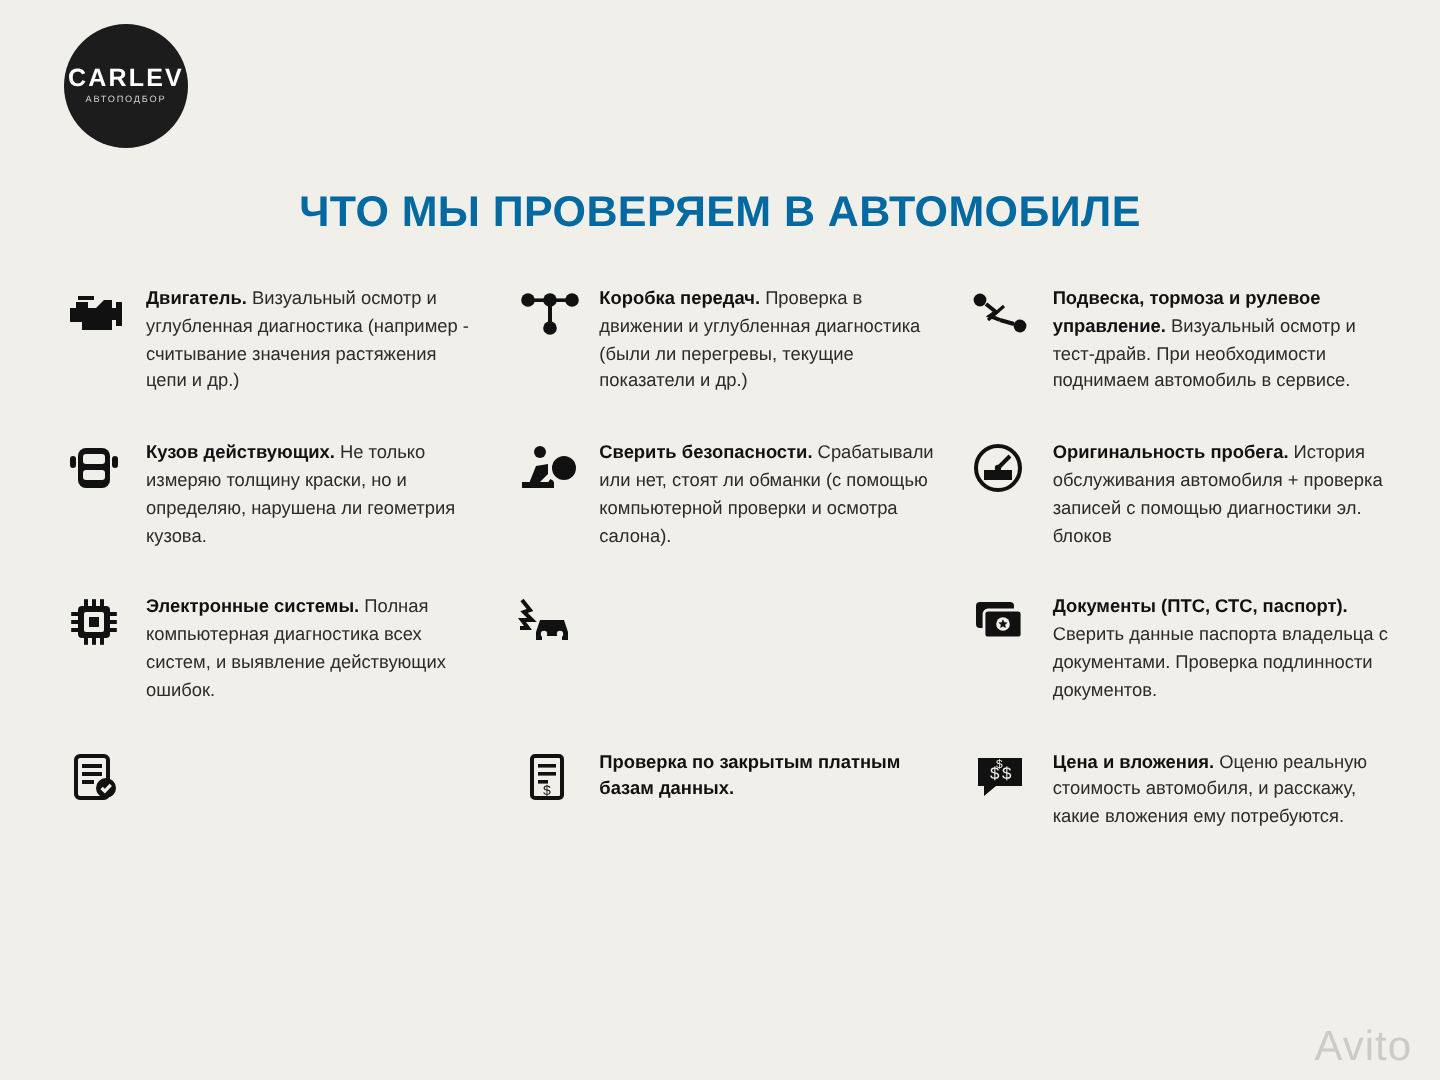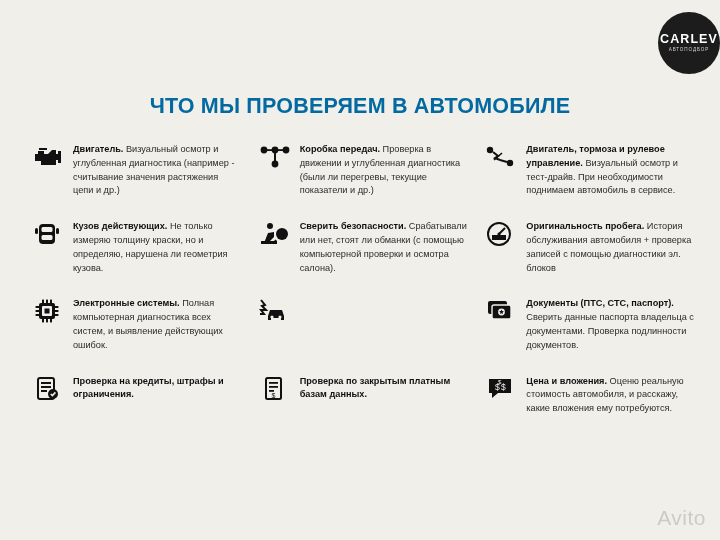--- a/index.html
+++ b/index.html
@@ -17,22 +17,23 @@
   .page {
     width: 720px;
     height: 540px;
     position: relative;
     background: #f1efe9;
   }
 
   
   .logo-wrap {
     display: flex;
-    justify-content: flex-end;
+    justify-content: flex-start;
     padding-top: 12px;
+    padding-left: 32px;
   }
   .logo {
     width: 62px;
     height: 62px;
     border-radius: 50%;
     background: #1c1c1c;
     color: #ffffff;
     display: flex;
     flex-direction: column;
     align-items: center;
@@ -93,21 +94,21 @@
   }
   .txt b {
     color: #111111;
     font-weight: bold;
   }
 
   
   .watermark {
     position: absolute;
     right: 14px;
-    bottom: 10px;
+    bottom: 4px;
     font-size: 21px;
     color: rgba(120,120,120,0.30);
     font-family: "Liberation Sans", sans-serif;
     letter-spacing: 0.5px;
     pointer-events: none;
   }
 </style>
 </head>
 <body>
 
@@ -156,21 +157,21 @@
       <div class="ico">
         <svg width="32" height="26" viewBox="0 0 32 26">
           <circle cx="6" cy="6" r="3.2" fill="#111"></circle>
           <circle cx="26" cy="19" r="3.2" fill="#111"></circle>
           <path d="M9 8 L14 12 L11 14 L16 16" stroke="#111" stroke-width="2" fill="none"></path>
           <path d="M16 16 L23 18" stroke="#111" stroke-width="2" fill="none"></path>
           <path d="M10 16 L18 9" stroke="#111" stroke-width="1.6" fill="none"></path>
         </svg>
       </div>
       <div class="txt">
-        <b>Двигатель, тормоза и рулевое управление.</b><span> Визуальный осмотр и тест-драйв. При необходимости поднимаем автомобиль в сервисе.</span>
+        <b>Подвеска, тормоза и рулевое управление.</b><span> Визуальный осмотр и тест-драйв. При необходимости поднимаем автомобиль в сервисе.</span>
       </div>
     </div>
 
     <div class="cell">
       <div class="ico">
         <svg width="32" height="26" viewBox="0 0 32 26">
           <rect x="8" y="3" width="16" height="20" rx="4" fill="#111"></rect>
           <rect x="10.5" y="6" width="11" height="5" rx="1.5" fill="#f1efe9"></rect>
           <rect x="10.5" y="14" width="11" height="5" rx="1.5" fill="#f1efe9"></rect>
           <rect x="4" y="7" width="3" height="6" rx="1.5" fill="#111"></rect>
@@ -267,23 +268,20 @@
       <div class="ico">
         <svg width="32" height="26" viewBox="0 0 32 26">
           <rect x="7" y="2" width="16" height="21" rx="2" fill="none" stroke="#111" stroke-width="2"></rect>
           <rect x="10" y="6" width="10" height="2" fill="#111"></rect>
           <rect x="10" y="10" width="10" height="2" fill="#111"></rect>
           <rect x="10" y="14" width="6" height="2" fill="#111"></rect>
           <circle cx="22" cy="18" r="5" fill="#111"></circle>
           <path d="M19.8 18 l1.6 1.6 3.0 -3.2" stroke="#f1efe9" stroke-width="1.6" fill="none"></path>
         </svg>
       </div>
-      <div class="txt">
-        <b>Проверка на кредиты, штрафы и ограничения.</b><span></span>
-      </div>
     </div>
 
     <div class="cell">
       <div class="ico">
         <svg width="32" height="26" viewBox="0 0 32 26">
           <rect x="8" y="2" width="15" height="21" rx="1.5" fill="none" stroke="#111" stroke-width="2"></rect>
           <rect x="11" y="6" width="9" height="1.8" fill="#111"></rect>
           <rect x="11" y="10" width="9" height="1.8" fill="#111"></rect>
           <rect x="11" y="14" width="5" height="1.8" fill="#111"></rect>
           <text x="15.5" y="21.5" font-size="7" font-family="Liberation Sans" text-anchor="middle" fill="#111">$</text>

